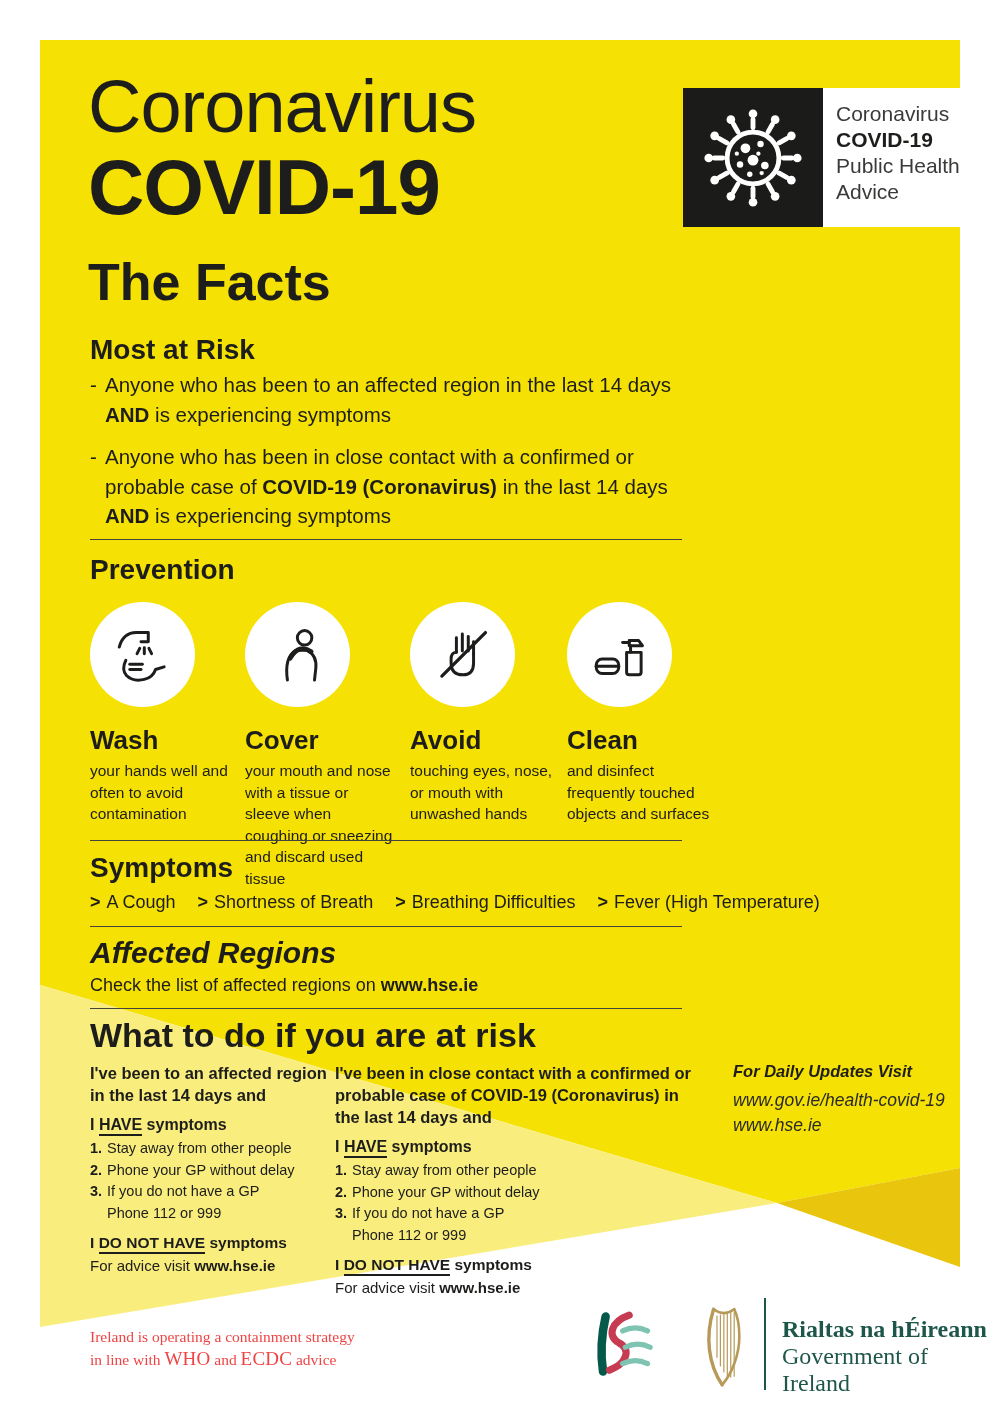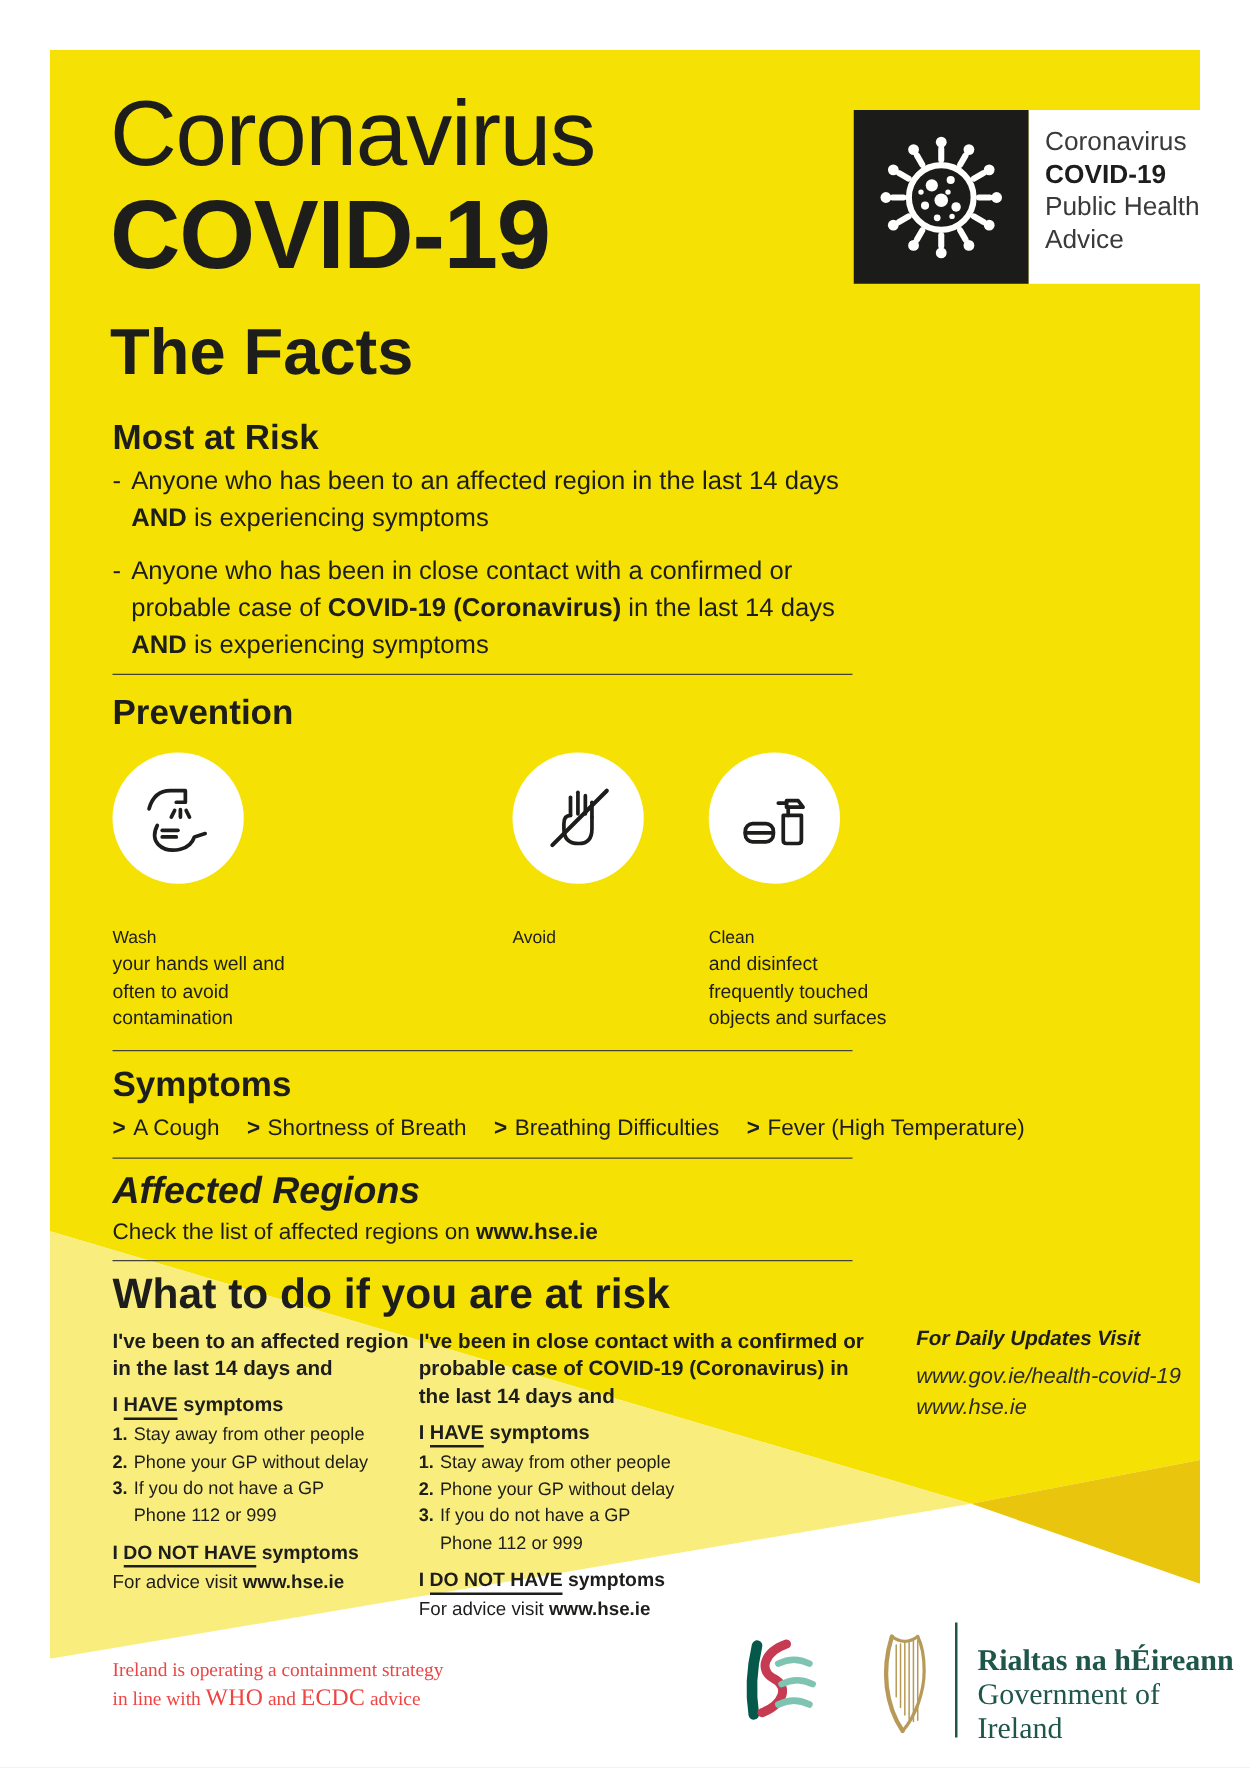--- a/index.html
+++ b/index.html
@@ -29,21 +29,21 @@
   .bullets{left:90px;top:370px;width:605px;font-size:20.5px;line-height:29.5px;}
   .bullet{display:flex;margin-bottom:13px;}
   .dash{width:15px;flex:none;}
   b,.bold{font-weight:700;}
 
   .rule{position:absolute;left:90px;width:592px;border-top:1.6px solid #45443C;height:0;}
 
   .prev-col{position:absolute;top:602px;width:152px;}
   .pc1{left:90px;} .pc2{left:245px;} .pc3{left:410px;} .pc4{left:567px;}
   .circle{width:105px;height:105px;border-radius:50%;background:#fff;display:flex;align-items:center;justify-content:center;}
-  .prev-title{font-size:14px;font-weight:400;margin-top:34px;}
+  .prev-title{font-size:26px;font-weight:700;margin-top:18px;}
   .prev-desc{font-size:15.5px;line-height:21.5px;margin-top:4px;}
 
   .sym-row{left:90px;top:892px;font-size:18px;display:flex;gap:22px;white-space:nowrap;}
   .sym-item .arrow{font-weight:800;margin-right:6px;}
 
   .affected-text{left:90px;top:975px;font-size:18px;}
 
   .risk-col{position:absolute;top:1062px;}
   .rc1{left:90px;width:245px;}
   .rc2{left:335px;width:370px;}
@@ -163,33 +163,45 @@
           <path d="M59 40 L63 48"></path>
         <path d="M24 58 q-7 14 1 23 q10 10 27 6 q13 -3 17 -15 l13 -4"></path>
         <path d="M30 64 h19"></path>
           <path d="M30 72 h17"></path>
       </svg>
     </div>
     <div class="prev-title">Wash</div>
     <div class="prev-desc">your hands well and often to avoid contamination</div>
   </div>
 
+  <div class="prev-col pc2">
+    <div class="circle">
+      <svg width="66" height="66" viewBox="0 0 100 100" fill="none" stroke="#1D1D1B" stroke-width="4.5" stroke-linecap="round" stroke-linejoin="round">
+        <circle cx="60" cy="24" r="11"></circle>
+        <path d="M34 88 Q29 54 46 43 H64 Q79 51 77 70 L75 88"></path>
+        <path d="M38 55 Q52 32 70 45" stroke-width="7"></path>
+      </svg>
+    </div>
+    <div class="prev-title">Cover</div>
+    <div class="prev-desc">your mouth and nose with a tissue or sleeve when coughing or sneezing and discard used tissue</div>
+  </div>
 
   <div class="prev-col pc3">
     <div class="circle">
       <svg width="66" height="66" viewBox="0 0 100 100" fill="none" stroke="#1D1D1B" stroke-width="4.5" stroke-linecap="round" stroke-linejoin="round">
         <path d="M40 46 V24"></path>
           <path d="M49 44 V18"></path>
           <path d="M58 44 V22"></path>
           <path d="M66 48 V30"></path>
         <path d="M40 46 Q32 46 32 56 V62 Q32 80 50 80 Q66 80 66 62 V48"></path>
         <path d="M18 82 L84 16" stroke-width="5"></path>
       </svg>
     </div>
     <div class="prev-title">Avoid</div>
+    <div class="prev-desc">touching eyes, nose, or mouth with unwashed hands</div>
   </div>
 
   <div class="prev-col pc4">
     <div class="circle">
       <svg width="66" height="66" viewBox="0 0 100 100" fill="none" stroke="#1D1D1B" stroke-width="4.5" stroke-linecap="round" stroke-linejoin="round">
         <rect x="14" y="56" width="34" height="22" rx="9"></rect>
         <path d="M14 67 H48"></path>
         <path d="M60 46 H82 V76 Q82 80 78 80 H64 Q60 80 60 76 Z"></path>
         <path d="M66 46 V36"></path>
           <path d="M64 36 V28 H78 L84 36 Z"></path>

